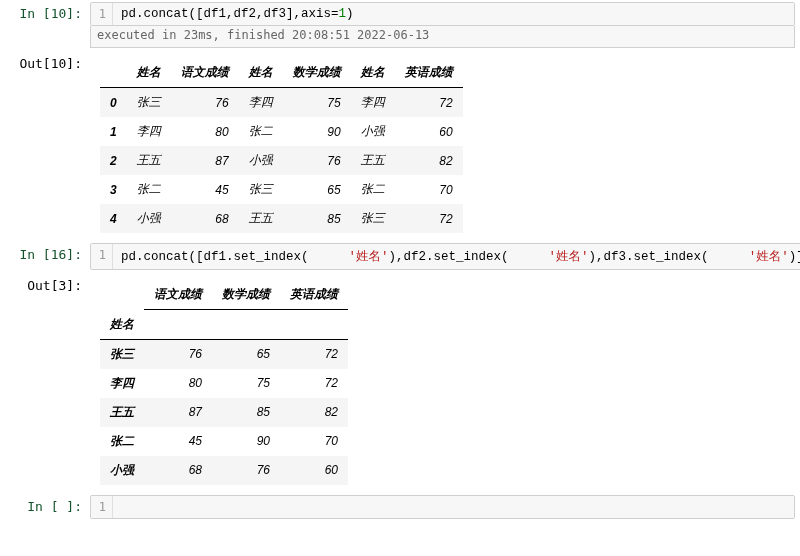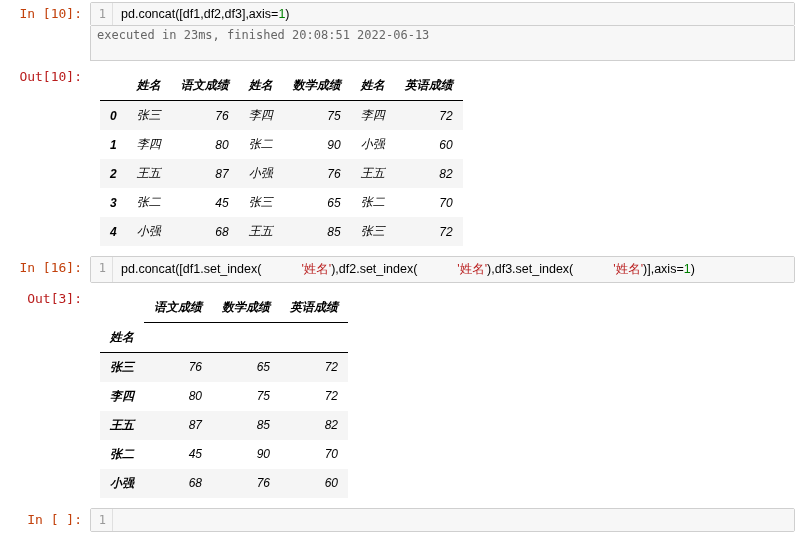--- a/index.html
+++ b/index.html
@@ -18,22 +18,22 @@
     padding: 2px 5px;
   }
   .prompt {
     width: 85px;
     text-align: right;
     padding: 4px 8px 0 0;
     font-family: Menlo, Monaco, Consolas, monospace;
     font-size: 13px;
     flex-shrink: 0;
   }
-  .prompt.in { color: #c2410c; }
-  .prompt.out { color: #b91c1c; }
+  .prompt.in { color: #14532d; }
+  .prompt.out { color: #000000; }
   .code-area {
     flex: 1;
     display: flex;
     flex-direction: column;
   }
   .code-row {
     display: flex;
     border: 1px solid #cfcfcf;
     background: #f7f7f7;
     border-radius: 2px;
@@ -44,30 +44,30 @@
     text-align: right;
     color: #999;
     font-family: Menlo, Monaco, Consolas, monospace;
     font-size: 12px;
     border-right: 1px solid #e0e0e0;
     background: #f7f7f7;
   }
   .code {
     flex: 1;
     padding: 4px 8px;
-    font-family: Liberation Sans, sans-serif;
+    font-family: Liberation Mono, monospace;
     font-size: 12.5px;
     background: #f7f7f7;
     white-space: pre;
   }
   .exec-info {
     font-family: Menlo, Monaco, Consolas, monospace;
     font-size: 12px;
     color: #666;
-    padding: 2px 6px 18px 6px;
+    padding: 2px 6px 5px 6px;
     border: 1px solid #cfcfcf;
     border-top: none;
     background: #f7f7f7;
   }
   .output-area {
     flex: 1;
     padding: 6px 0 6px 6px;
     font-style: italic;
   }
   table.df {

